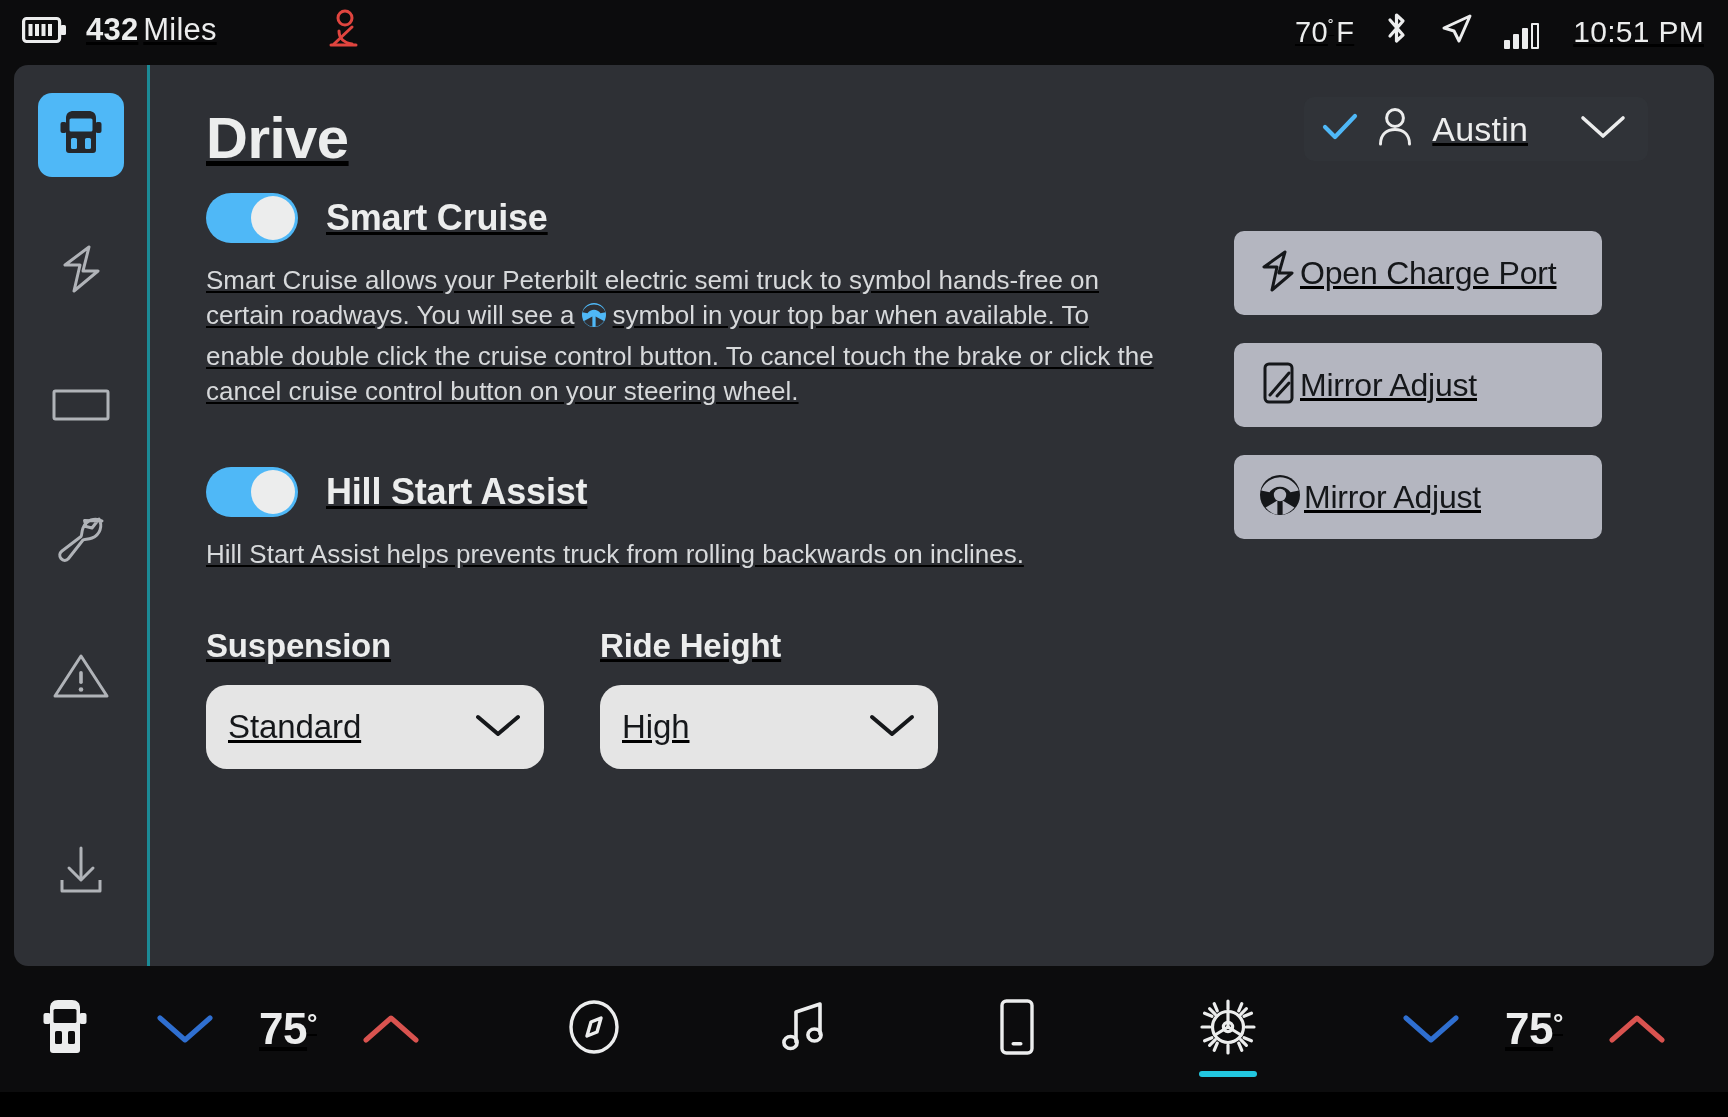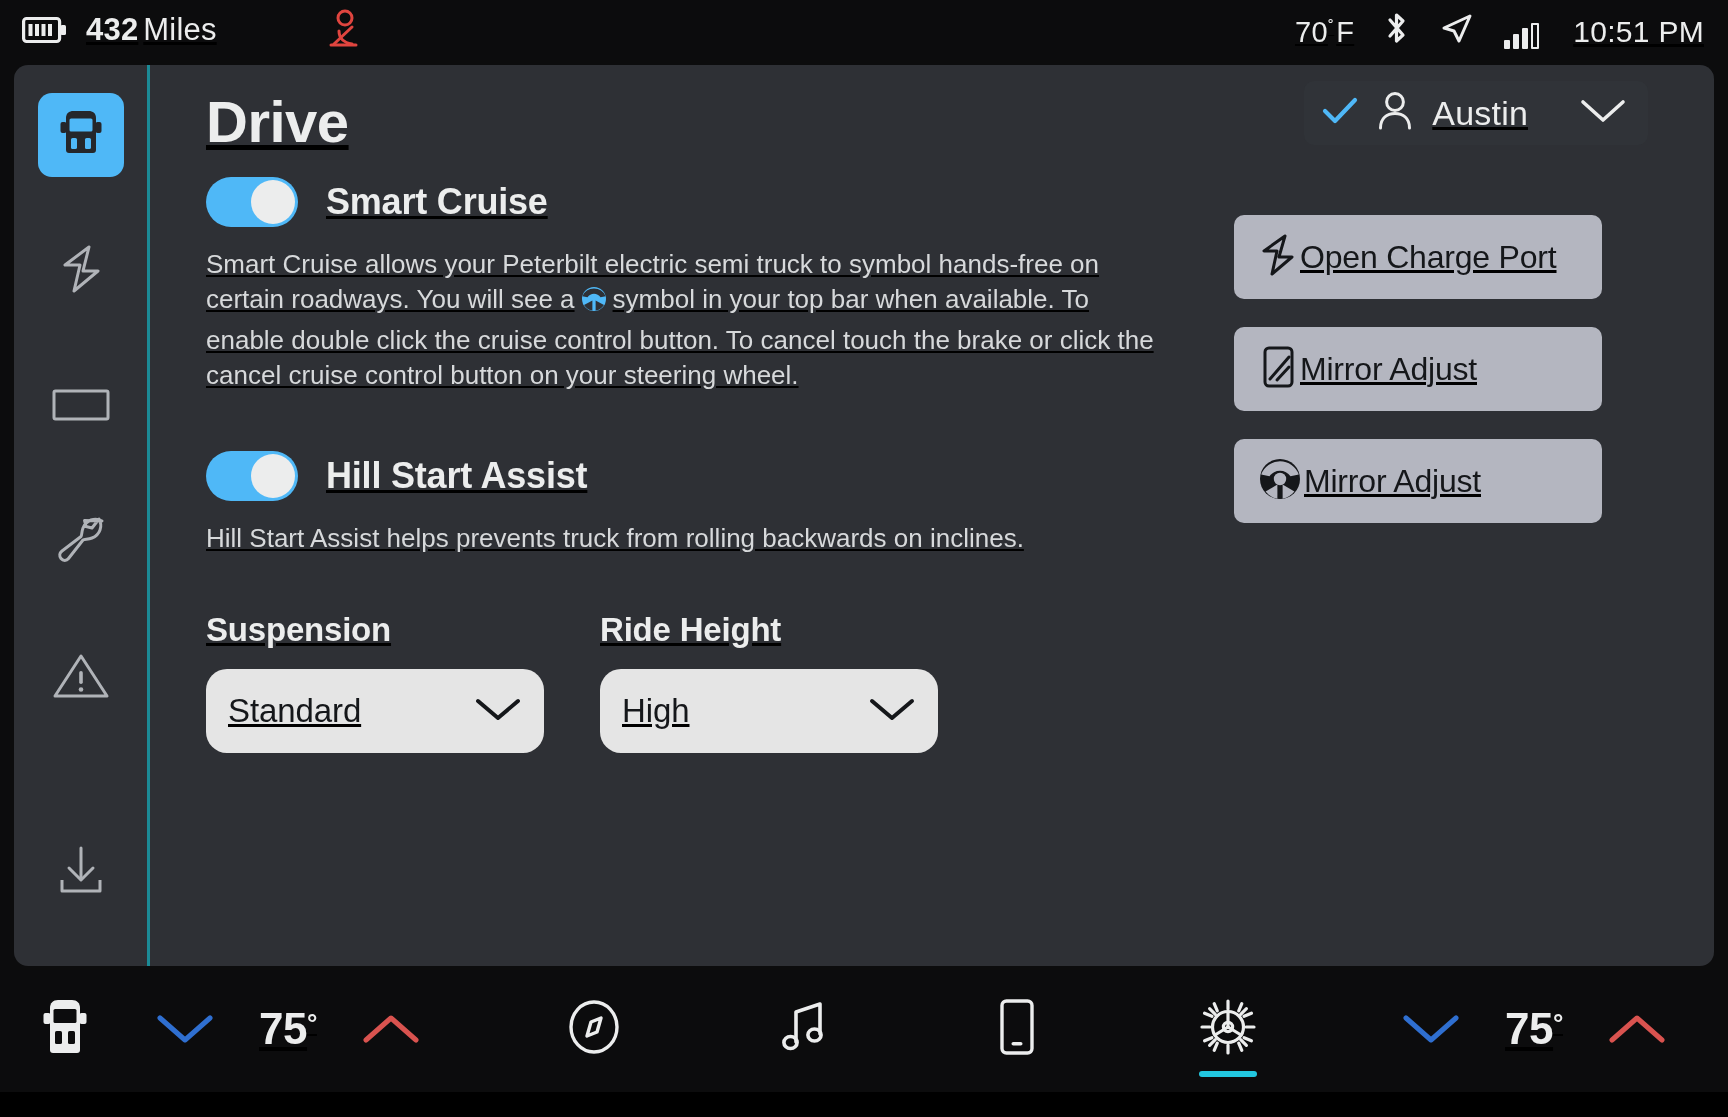--- a/index.html
+++ b/index.html
@@ -104,21 +104,21 @@
     margin-bottom: 52px;
     cursor: pointer;
   }
   .side-item.active { background: #4fb8f7; }
   .side-item.pushdown { margin-top: 58px; }
 
   
   .content {
     flex: 1 1 auto;
     position: relative;
-    padding: 16px 40px 0 56px;
+    padding: 32px 40px 0 56px;
     min-width: 0;
   }
   .content-head {
     display: flex;
     align-items: flex-start;
     justify-content: space-between;
   }
   .page-title {
     font-size: 58px;
     font-weight: 700;

